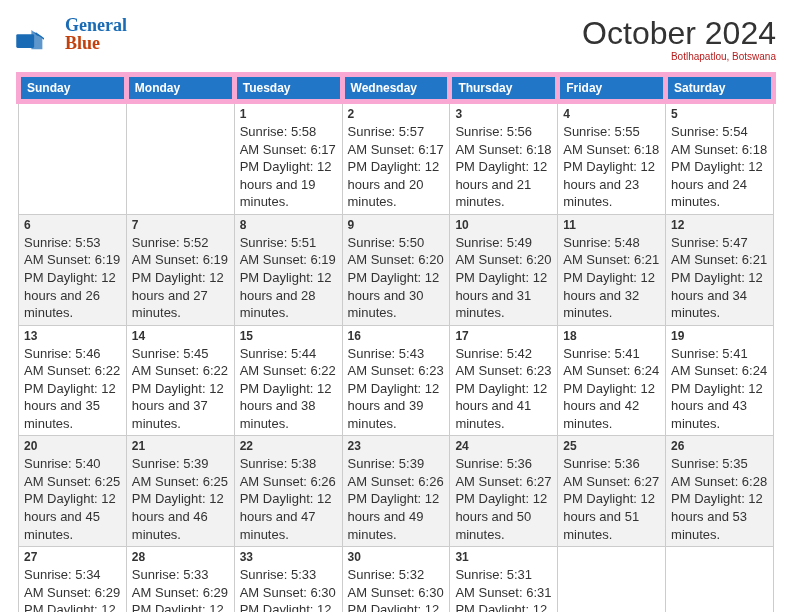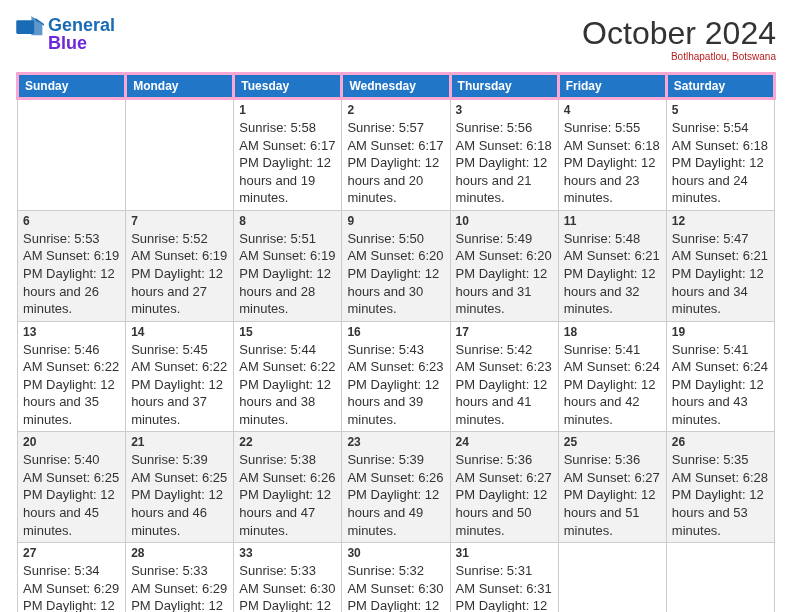--- a/index.html
+++ b/index.html
@@ -20,22 +20,23 @@
       flex-direction: column;
     }
     .header {
       display: flex;
       justify-content: space-between;
       align-items: flex-start;
       margin-bottom: 10px;
     }
     .logo {
       display: flex;
-      align-items: flex-start;
-      gap: 4px;
+      align-items: flex-end;
+      gap: 21px;
+      font-family: Liberation Serif, serif;
     }
     .logo-text {
       font-size: 18px;
       font-weight: bold;
       color: #333;
       line-height: 1;
     }
     .logo-text span {
       color: #1a6bb5;
     }
@@ -63,21 +64,21 @@
       width: 100%;
       table-layout: fixed;
     }
     .calendar th {
       background-color: #2176c7;
       color: #fff;
       text-align: left;
       padding: 4px 6px;
       font-size: 12px;
       font-weight: bold;
-      border: 3px solid #f9a8d4;
+      border: 5px solid #f9a8d4;
     }
     .calendar td {
       border: 1px solid #ccc;
       vertical-align: top;
       padding: 3px 5px;
       font-size: 10px;
       color: #333;
       height: 85px;
     }
     .calendar td.empty {
@@ -107,21 +108,21 @@
     <div class="logo">
       <svg class="logo-icon" viewBox="0 0 40 32" fill="none" xmlns="http://www.w3.org/2000/svg">
         <rect x="0" y="6" width="26" height="20" rx="2" fill="#1a6bb5"></rect>
         <polygon points="22,0 38,12 38,28 22,28" fill="#1a6bb5" opacity="0.7"></polygon>
         <polygon points="28,4 42,14" stroke="#1a6bb5" stroke-width="2"></polygon>
 
         <polygon points="24,2 38,10 30,8" fill="#1a6bb5"></polygon>
       </svg>
       <div>
         <div class="logo-text">
-          <span>General</span><br><span style="color:#6d28d9">Blue</span>
+          <span>General</span><br><span style="color:#c2410c">Blue</span>
         </div>
       </div>
     </div>
     <div class="title-block">
       <div class="month-title">October 2024</div>
       <div class="location">Botlhapatlou, Botswana</div>
     </div>
   </div>
 
   <table class="calendar">

